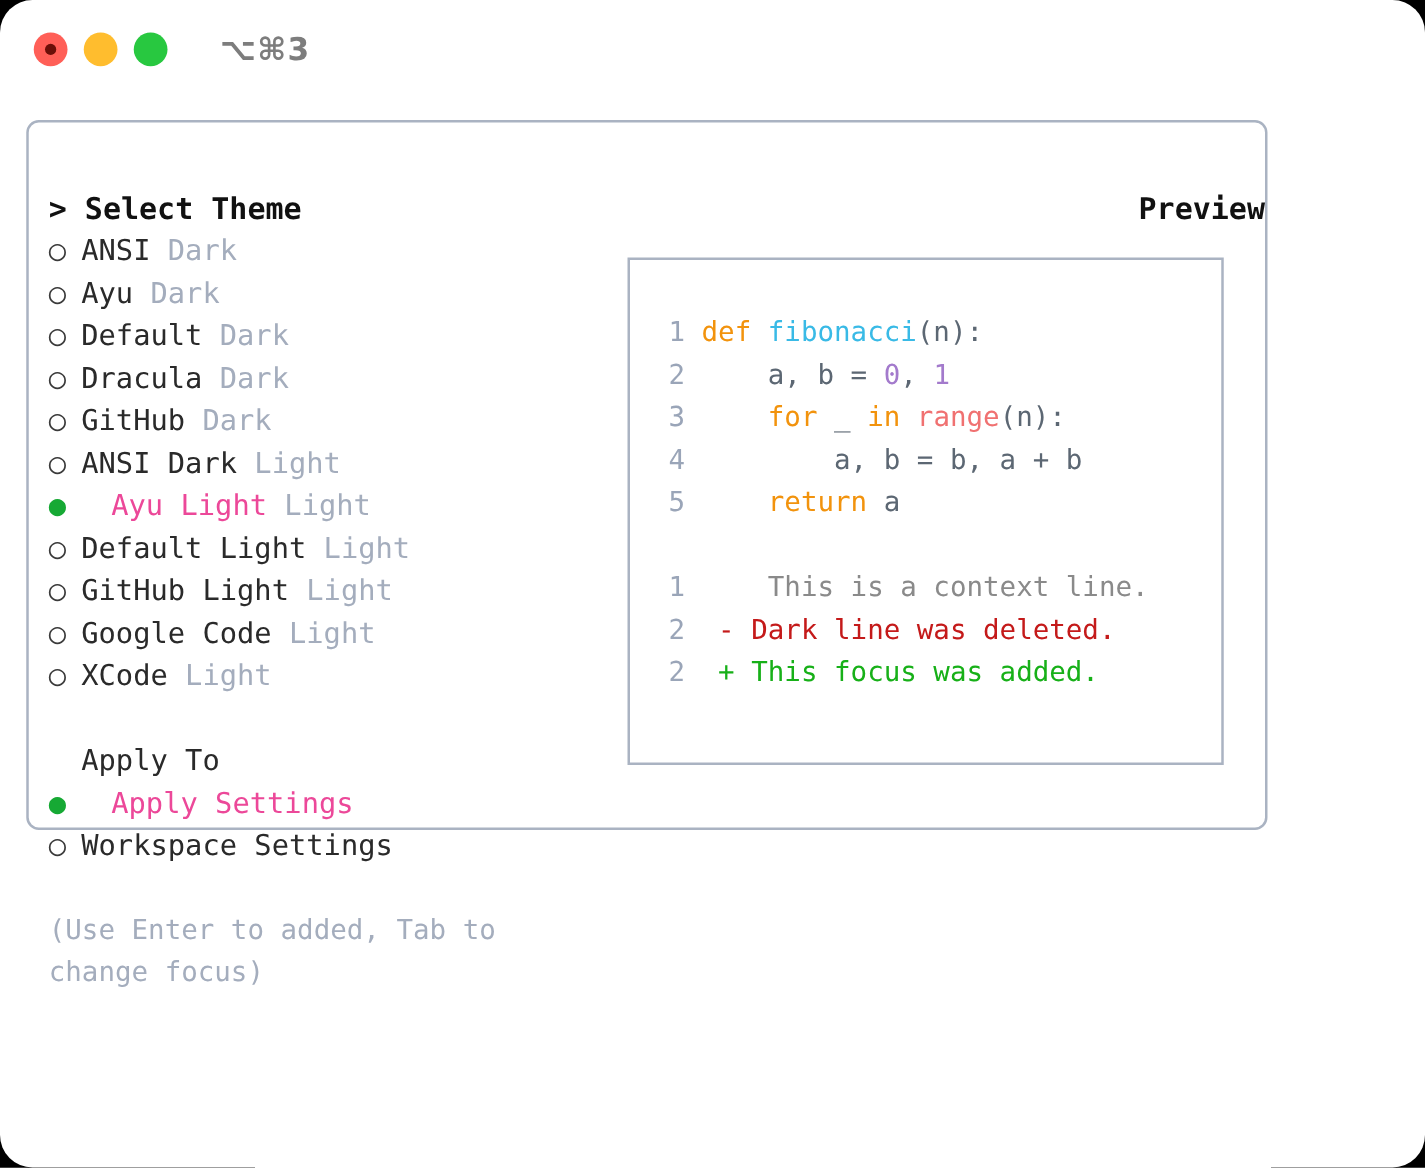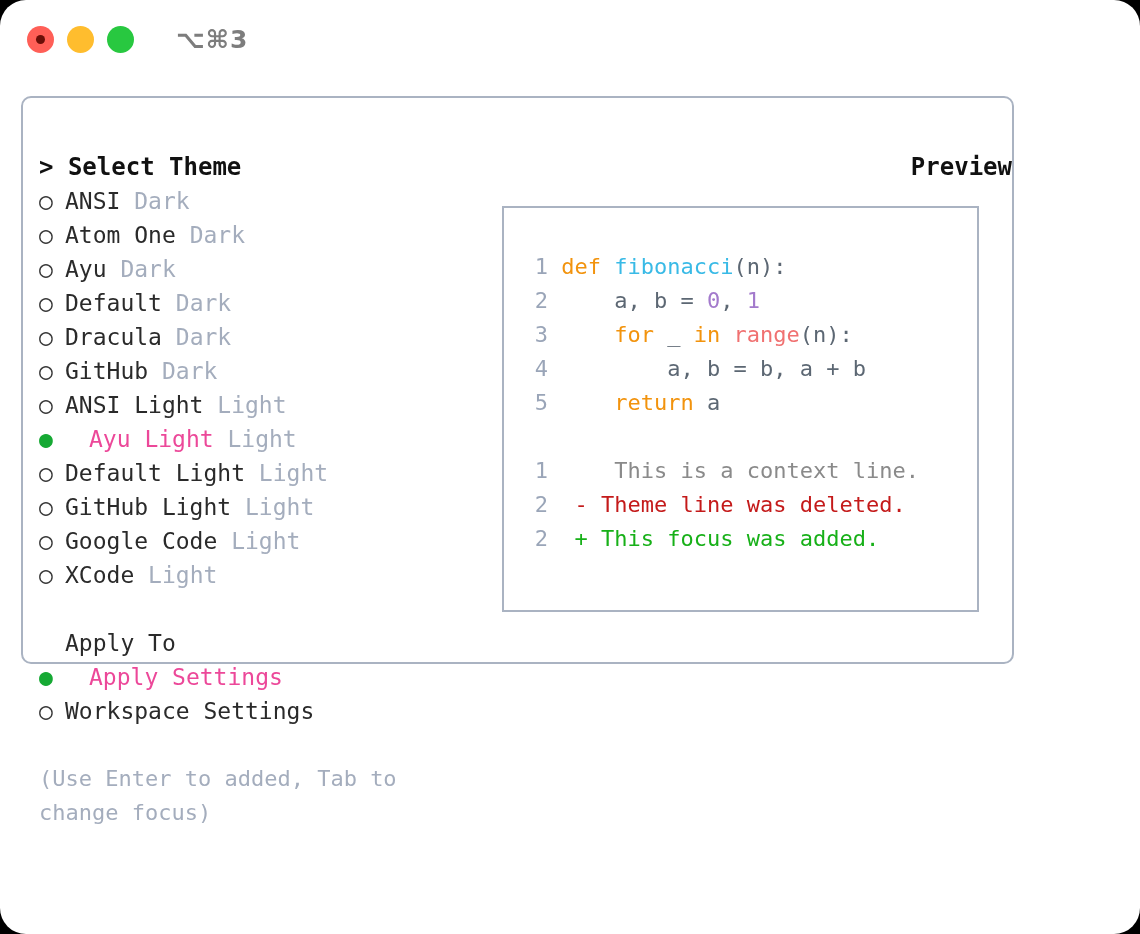--- a/index.html
+++ b/index.html
@@ -186,26 +186,25 @@
 
   <div class="panel">
     <div class="panel-inner">
 
       <div class="col-left">
 
         <div class="section-head">&gt; Select Theme</div>
 
         <div class="list" id="theme-list">
             <div class="row"><span class="bullet empty">○</span><span class="label">ANSI</span><span class="variant"> Dark</span></div>
-            <div class="row"><span class="bullet empty">○</span><span class="label">Atom One</span><span class="variant"> Dark</span></div>
             <div class="row"><span class="bullet empty">○</span><span class="label">Ayu</span><span class="variant"> Dark</span></div>
             <div class="row"><span class="bullet empty">○</span><span class="label">Default</span><span class="variant"> Dark</span></div>
             <div class="row"><span class="bullet empty">○</span><span class="label">Dracula</span><span class="variant"> Dark</span></div>
             <div class="row"><span class="bullet empty">○</span><span class="label">GitHub</span><span class="variant"> Dark</span></div>
-            <div class="row"><span class="bullet empty">○</span><span class="label">ANSI Light</span><span class="variant"> Light</span></div>
+            <div class="row"><span class="bullet empty">○</span><span class="label">ANSI Dark</span><span class="variant"> Light</span></div>
             <div class="row selected"><span class="bullet filled">●</span><span class="label">Ayu Light</span><span class="variant"> Light</span></div>
             <div class="row"><span class="bullet empty">○</span><span class="label">Default Light</span><span class="variant"> Light</span></div>
             <div class="row"><span class="bullet empty">○</span><span class="label">GitHub Light</span><span class="variant"> Light</span></div>
             <div class="row"><span class="bullet empty">○</span><span class="label">Google Code</span><span class="variant"> Light</span></div>
             <div class="row"><span class="bullet empty">○</span><span class="label">XCode</span><span class="variant"> Light</span></div>
           </div>
 
         <div class="applyto-head"><span class="bullet blank">○</span><span>Apply To</span></div>
 
         <div class="list" id="apply-list">
@@ -223,21 +222,21 @@
           <div id="code-block">
               <div class="code-line"><span class="lnum">1</span><span> </span><span class="tok-kw">def </span><span class="tok-fn">fibonacci</span><span class="tok-punc">(n):</span></div>
               <div class="code-line"><span class="lnum">2</span><span>     </span><span class="tok-var">a, b = </span><span class="tok-num">0</span><span class="tok-var">, </span><span class="tok-num">1</span></div>
               <div class="code-line"><span class="lnum">3</span><span>     </span><span class="tok-kw">for </span><span class="tok-var">_ </span><span class="tok-kw">in </span><span class="tok-bi">range</span><span class="tok-punc">(n):</span></div>
               <div class="code-line"><span class="lnum">4</span><span>         </span><span class="tok-var">a, b = b, a + b</span></div>
               <div class="code-line"><span class="lnum">5</span><span>     </span><span class="tok-kw">return </span><span class="tok-var">a</span></div>
             </div>
           <div class="gap"></div>
           <div id="diff-block">
               <div class="code-line"><span class="lnum">1</span><span class="diff-ctx">   </span><span class="diff-ctx">  This is a context line.</span></div>
-              <div class="code-line"><span class="lnum">2</span><span class="diff-del">  -</span><span class="diff-del"> Theme line was deleted.</span></div>
+              <div class="code-line"><span class="lnum">2</span><span class="diff-del">  -</span><span class="diff-del"> Dark line was deleted.</span></div>
               <div class="code-line"><span class="lnum">2</span><span class="diff-add">  +</span><span class="diff-add"> This focus was added.</span></div>
             </div>
         </div>
       </div>
 
     </div>
   </div>
 </div>
 
 </body></html>

